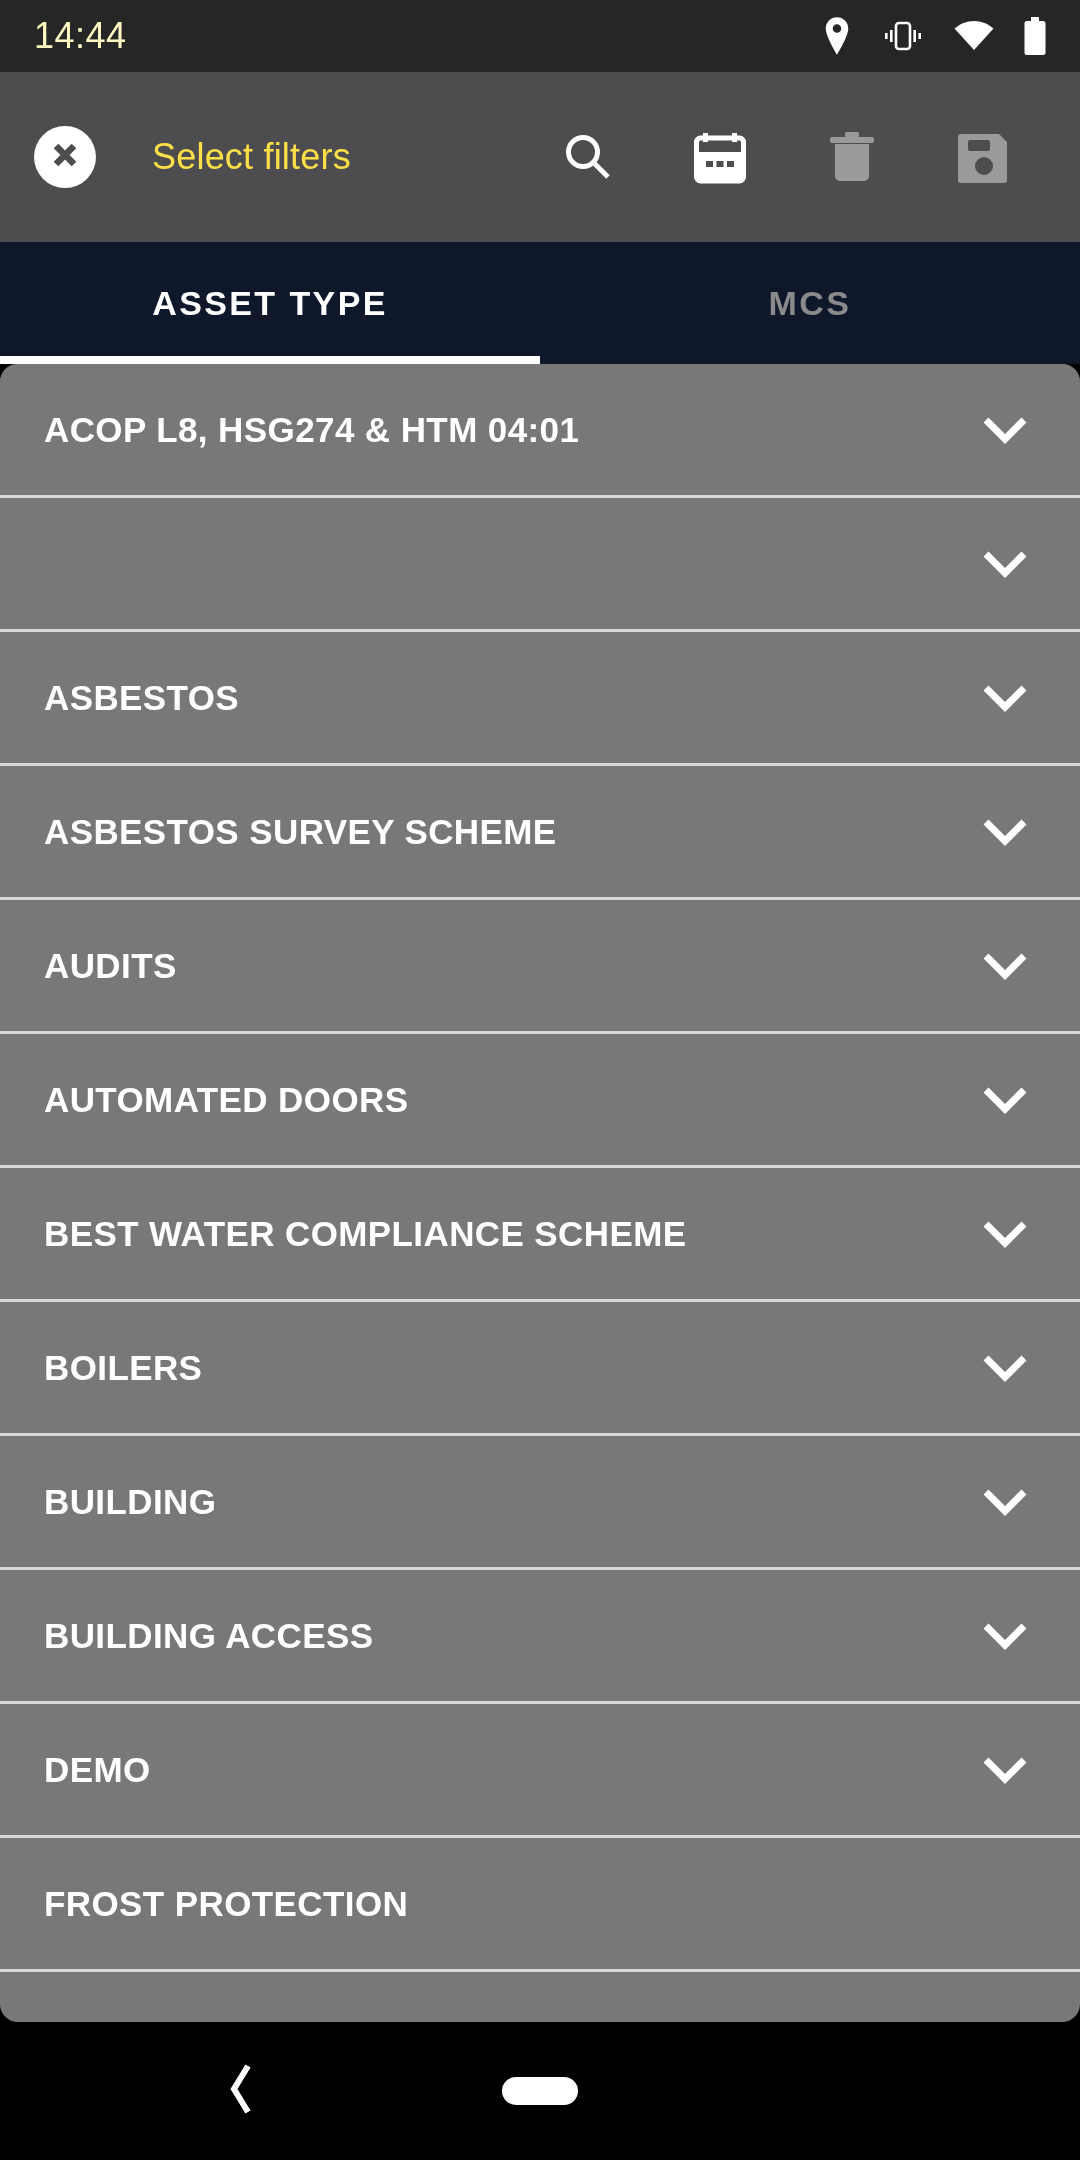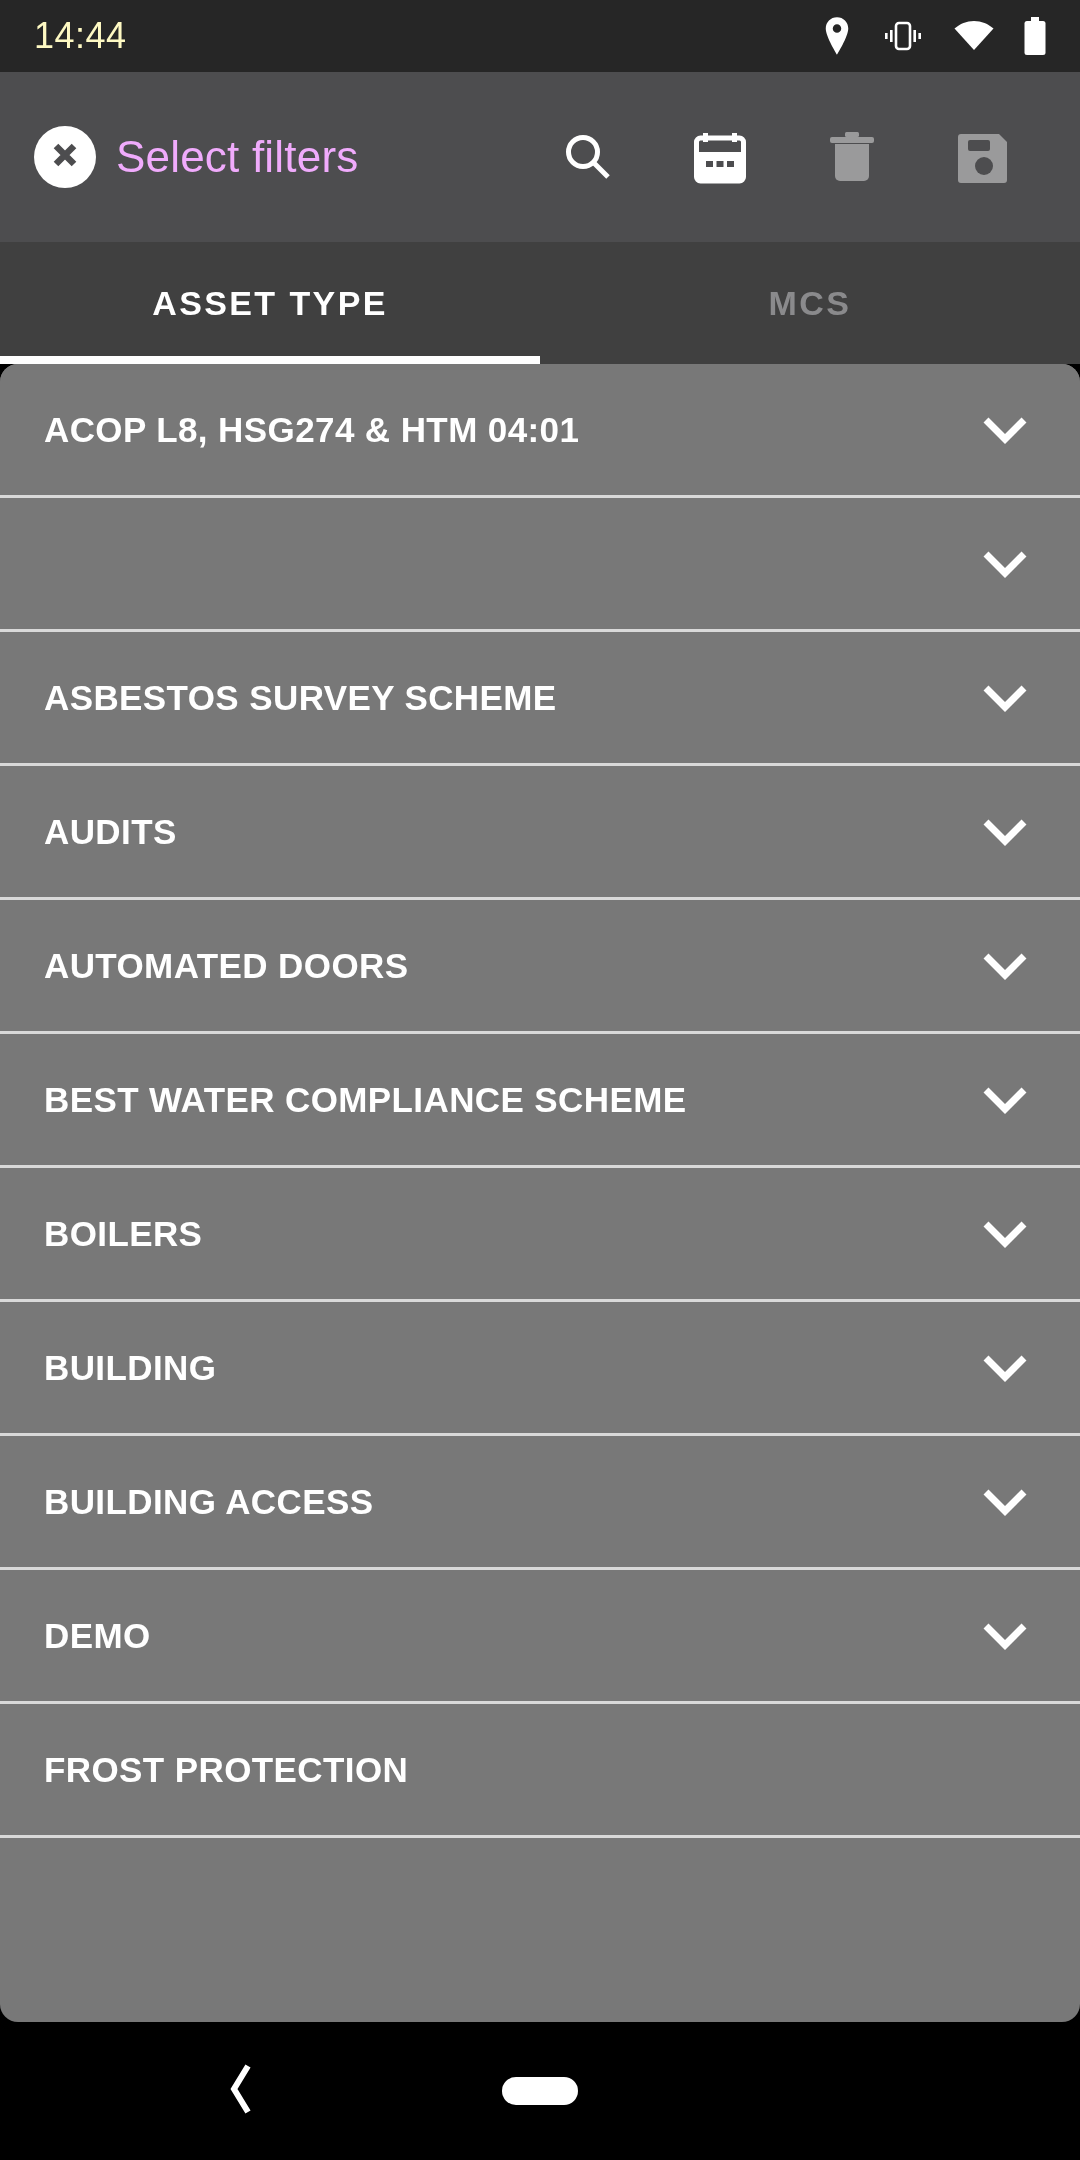--- a/index.html
+++ b/index.html
@@ -62,24 +62,24 @@
     width: 62px;
     height: 62px;
     border-radius: 50%;
     background: #ffffff;
     display: flex;
     align-items: center;
     justify-content: center;
     flex: 0 0 auto;
   }
   .app-title {
-    color: #f0abfc;
-    font-size: 44px;
+    color: #fde047;
+    font-size: 36px;
     font-weight: 400;
-    margin-left: 20px;
+    margin-left: 56px;
     white-space: nowrap;
     letter-spacing: 0.2px;
   }
   .app-actions {
     margin-left: auto;
     display: flex;
     align-items: center;
     gap: 0;
   }
   .action-btn {
@@ -88,21 +88,21 @@
     display: flex;
     align-items: center;
     justify-content: center;
     flex: 0 0 auto;
   }
   .action-btn svg { display: block; }
 
   
   .tab-bar {
     height: 122px;
-    background: #404040;
+    background: #0f172a;
     display: flex;
     flex: 0 0 auto;
     position: relative;
   }
   .tab {
     flex: 1 1 50%;
     display: flex;
     align-items: center;
     justify-content: center;
     position: relative;
@@ -307,20 +307,28 @@
     </div>
 
     <div class="list-row">
       <span class="row-chevron">
         <svg width="46" height="30" viewBox="0 0 46 30">
             <path d="M4 5 L23 24 L42 5" fill="none" stroke="#ffffff" stroke-width="7" stroke-linecap="butt" stroke-linejoin="miter"></path>
           </svg>
       </span>
     </div>
 
+    <div class="list-row">
+      <span class="row-label">ASBESTOS</span>
+      <span class="row-chevron">
+        <svg width="46" height="30" viewBox="0 0 46 30">
+            <path d="M4 5 L23 24 L42 5" fill="none" stroke="#ffffff" stroke-width="7" stroke-linecap="butt" stroke-linejoin="miter"></path>
+          </svg>
+      </span>
+    </div>
 
     <div class="list-row">
       <span class="row-label">ASBESTOS SURVEY SCHEME</span>
       <span class="row-chevron">
         <svg width="46" height="30" viewBox="0 0 46 30">
             <path d="M4 5 L23 24 L42 5" fill="none" stroke="#ffffff" stroke-width="7" stroke-linecap="butt" stroke-linejoin="miter"></path>
           </svg>
       </span>
     </div>
 

